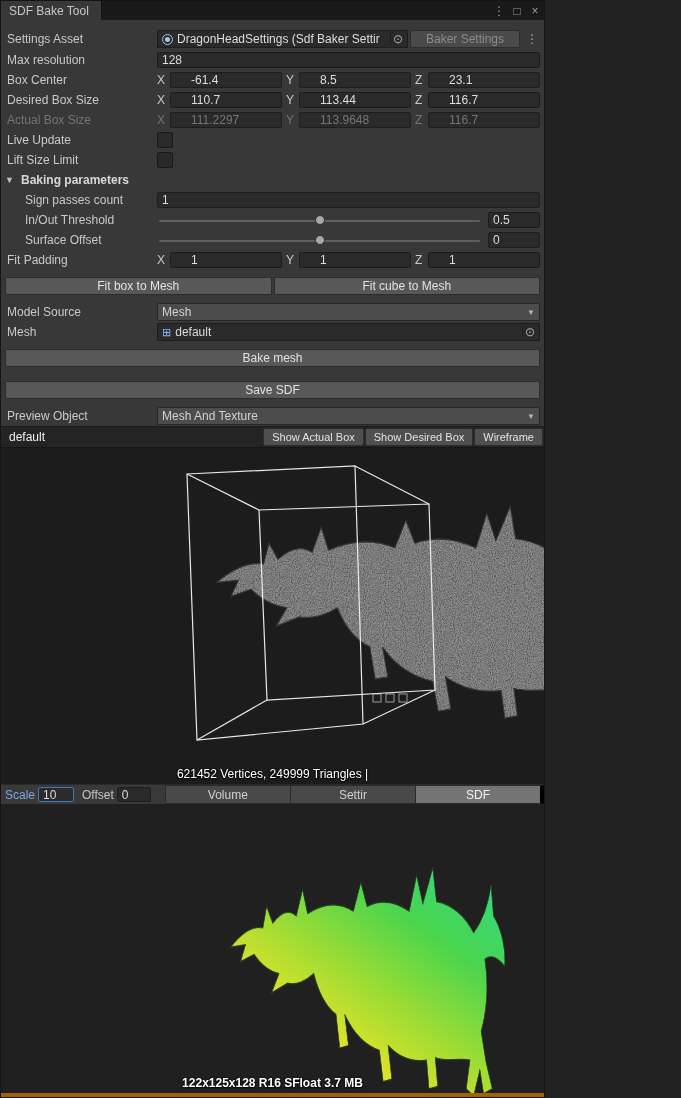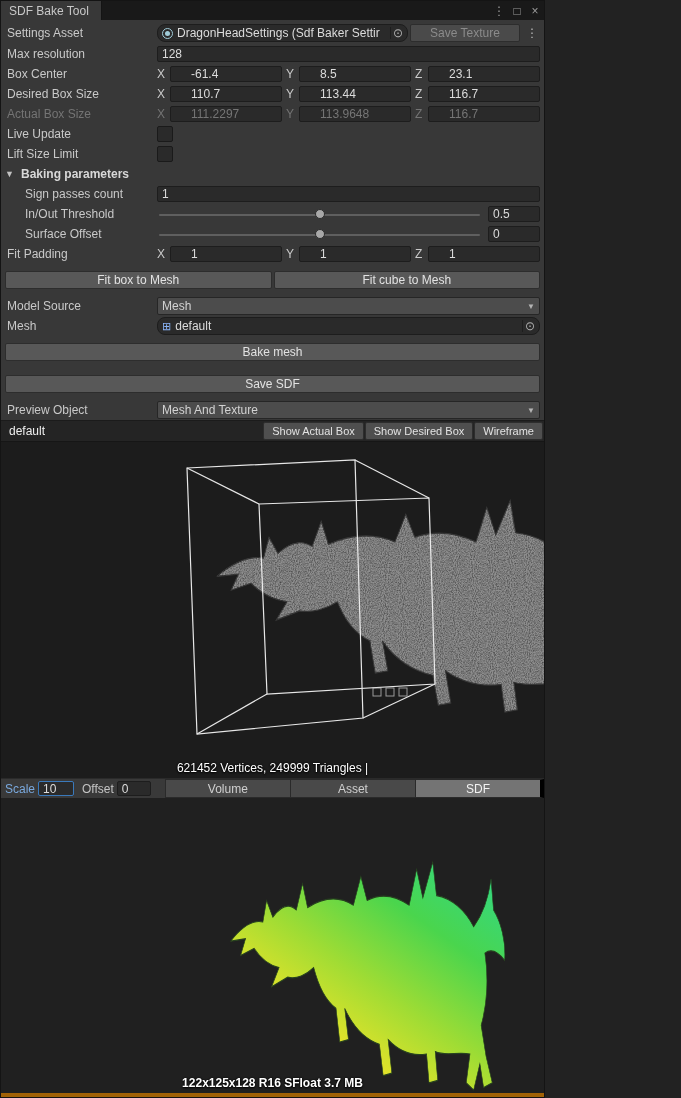--- a/index.html
+++ b/index.html
@@ -32,21 +32,21 @@
   .sl-val{flex:0 0 52px;width:52px;}
   
   .btn{background:#585858;border:1px solid #2d2d2d;border-radius:2px;color:#e2e2e2;height:18px;display:flex;align-items:center;justify-content:center;padding:0 8px;box-sizing:border-box;white-space:nowrap;cursor:default;}
   .btn.disabled{background:#4a4a4a;color:#8b8b8b;}
   .btn-row{display:flex;gap:2px;margin:7px 4px;flex:0 0 18px;height:18px;}
   .btn-row .btn{flex:1;}
   
   .dropdown{flex:1;background:#4c4c4c;border:1px solid #262626;border-radius:2px;height:16px;display:flex;align-items:center;padding:0 4px;min-width:0;}
   .dropdown .dd-text{flex:1;overflow:hidden;white-space:nowrap;}
   .dd-arrow{color:#b4b4b4;font-size:8px;margin-left:4px;}
-  .objfield{flex:1;background:#2a2a2a;border:1px solid #1d1d1d;border-radius:8px;height:16px;display:flex;align-items:center;padding:0 2px 0 4px;min-width:0;}
+  .objfield{flex:1;background:#2a2a2a;border:1px solid #1d1d1d;border-radius:0;height:16px;display:flex;align-items:center;padding:0 2px 0 4px;min-width:0;}
   .objfield .obj-text{flex:1;overflow:hidden;white-space:nowrap;color:#dcdcdc;}
   .picker{color:#ababab;font-size:12px;line-height:12px;padding:0 2px;border-left:1px solid #1d1d1d;margin-left:4px;}
   .obj-ic{margin-right:4px;font-size:11px;color:#8ab4f8;}
   .so-ic{width:11px;height:11px;border-radius:50%;border:1px solid #9fcbd8;box-sizing:border-box;margin-right:4px;position:relative;}
   .so-ic::after{content:"";position:absolute;left:2px;top:2px;width:5px;height:5px;border-radius:50%;background:#9fcbd8;}
   .kebab{color:#b9b9b9;padding:0 6px;font-size:12px;}
   
   .pv-head{height:20px;flex:0 0 20px;background:#242424;display:flex;align-items:center;border-top:1px solid #1b1b1b;border-bottom:1px solid #161616;}
   .pv-name{padding:0 8px;color:#efefef;flex:1;}
   .pv-head .btn{height:18px;font-size:11px;margin-right:1px;background:#4f4f4f;}
@@ -76,29 +76,29 @@
   <div class="titlebar">
     <div class="doc-tab">
       <span>SDF Bake Tool</span>
     </div>
     <div class="spacer"></div>
     <div class="winbtn">⋮</div>
     <div class="winbtn">□</div>
     <div class="winbtn">×</div>
   </div>
 
-  <div class="row" style="height:20px;flex:0 0 20px;margin-top:3px;">
+  <div class="row" style="height:20px;flex:0 0 20px;margin-top:9px;">
     <div class="lbl">Settings Asset</div>
     <div class="objfield" style="flex:0 0 243px;width:243px;">
       <span class="so-ic"></span>
       <span class="obj-text">DragonHeadSettings (Sdf Baker Settir</span>
       <span class="picker">⊙</span>
     </div>
     <div class="btn disabled" style="margin-left:2px;flex:0 0 110px;">
-      <span>Save Texture</span>
+      <span>Baker Settings</span>
     </div>
     <div style="flex:1;"></div>
     <div class="kebab">⋮</div>
   </div>
 
   <div class="row">
     <div class="lbl">Max resolution</div>
     <input class="grow" value="128" style="">
   </div>
 
@@ -307,21 +307,21 @@
   <div class="sdfbar">
     <span class="s-lbl">Scale</span>
     <input class="scale-in" value="10" style="">
     <span class="o-lbl">Offset</span>
     <input class="offset-in" value="0" style="">
     <div class="seg">
       <div class="tab">
           <span>Volume</span>
         </div>
       <div class="tab">
-          <span>Asset</span>
+          <span>Settir</span>
         </div>
       <div class="tab active">
           <span>SDF</span>
         </div>
     </div>
   </div>
 
   <div class="viewport2">
     <svg viewBox="0 0 681 334" width="681" height="334">
       <defs>

